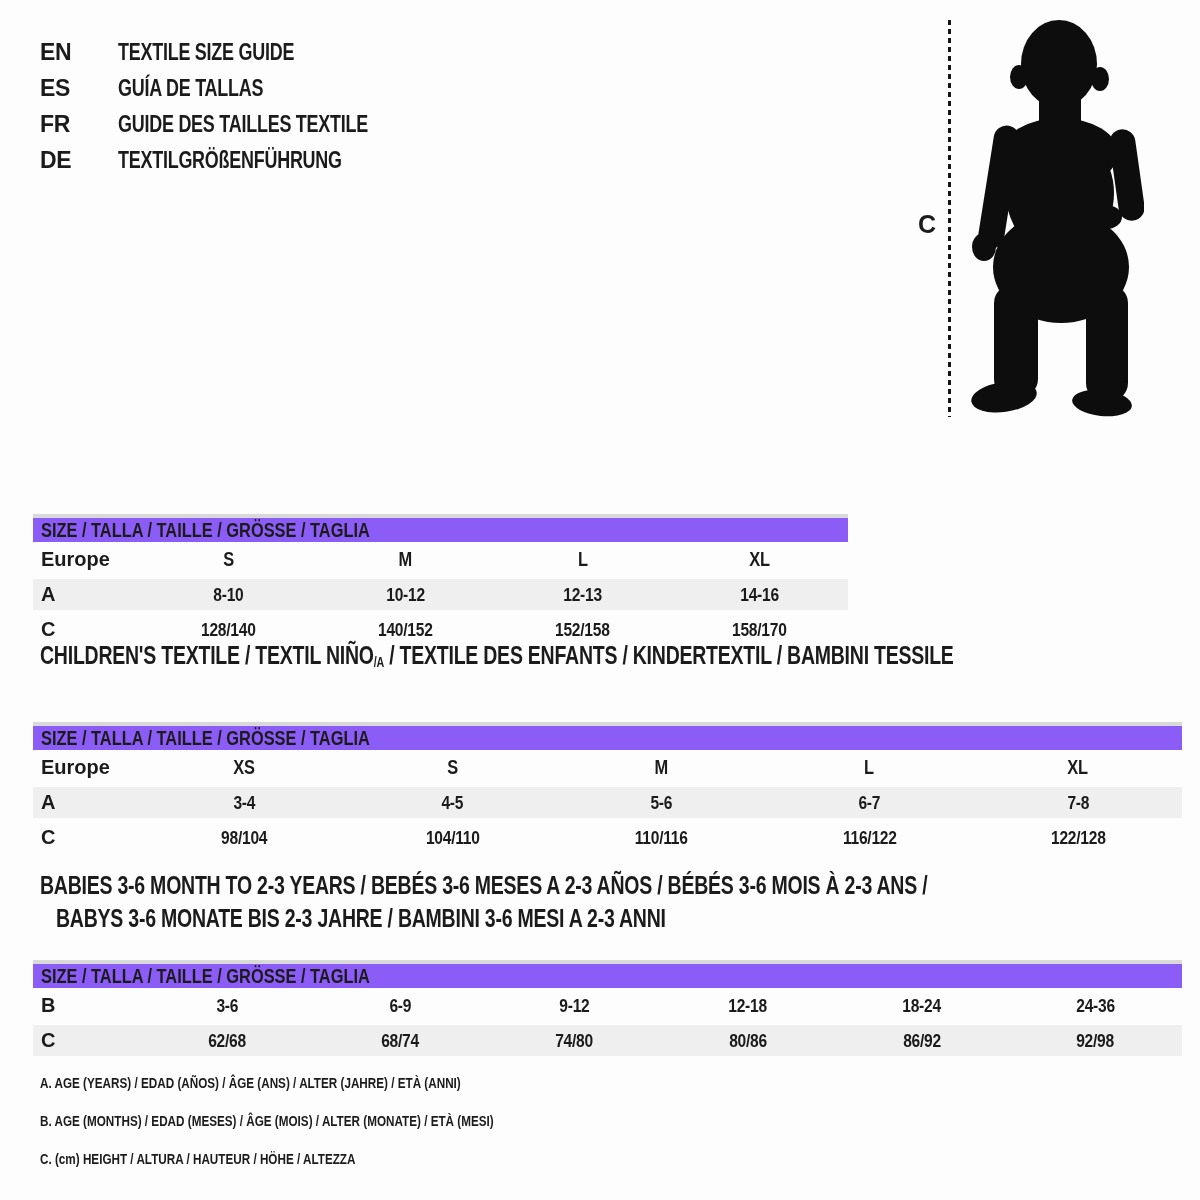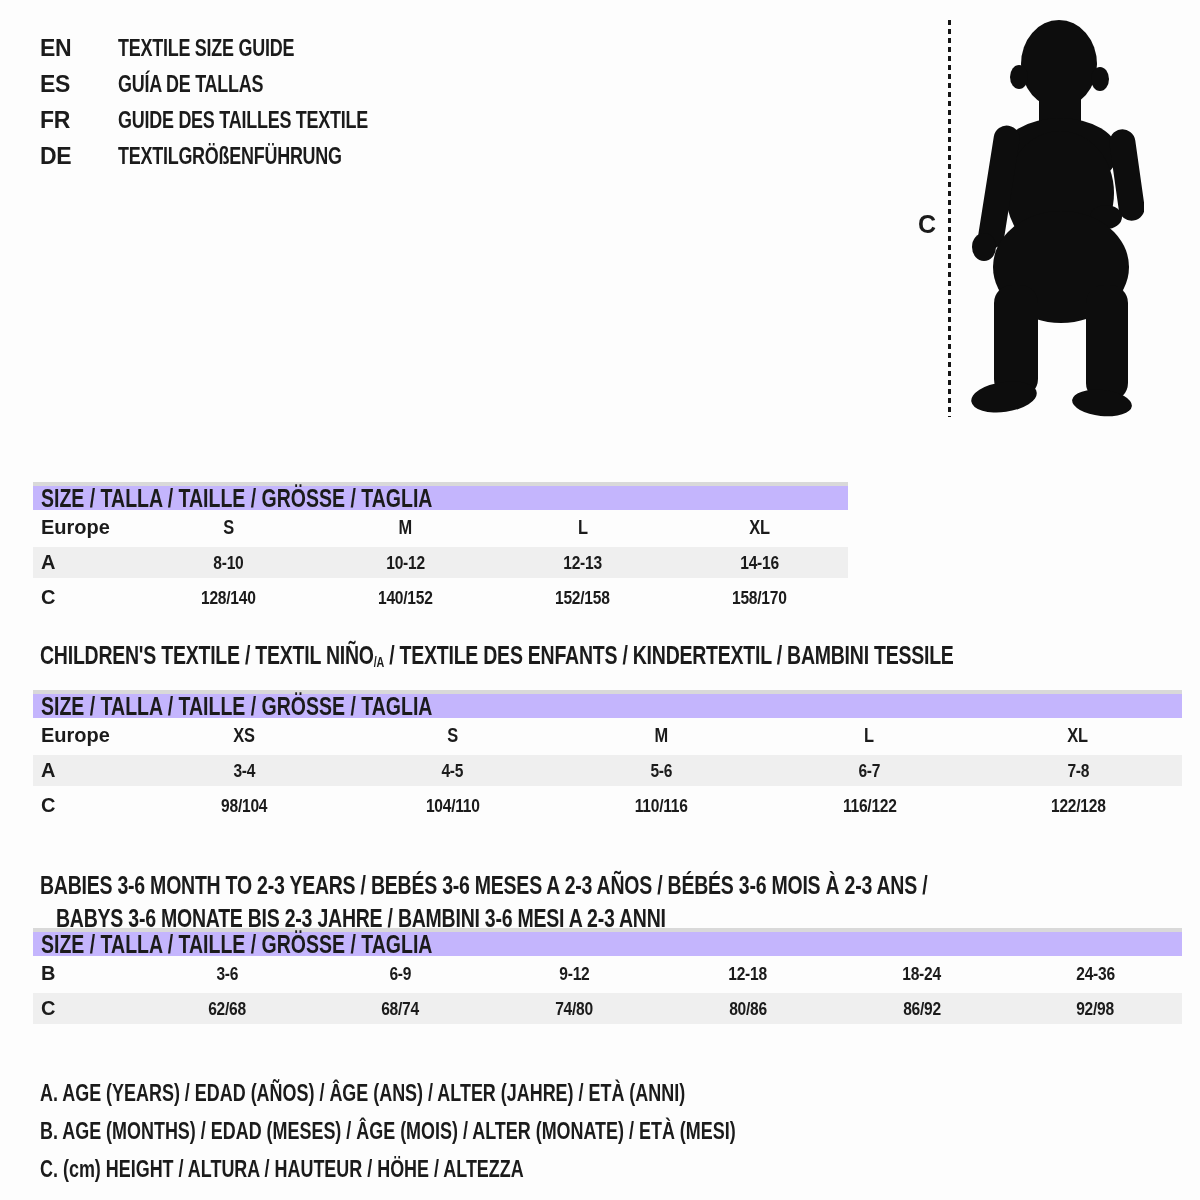--- a/index.html
+++ b/index.html
@@ -7,46 +7,46 @@
     width:1200px;height:1200px;background:#fdfdfd;
     font-family:"Liberation Sans","DejaVu Sans",sans-serif;
     font-weight:700;color:#1b1b1b;position:relative;overflow:hidden;
   }
   .canvas{position:absolute;inset:0;}
   .cond{display:inline-block;transform:scaleX(0.78);transform-origin:0 50%;white-space:nowrap;}
   .cond-c{display:inline-block;transform:scaleX(0.82);transform-origin:50% 50%;white-space:nowrap;}
 
   
   .lang-list{position:absolute;left:40px;top:30px;}
-  .lang-row{display:flex;height:36px;align-items:center;font-size:23px;letter-spacing:-0.3px;}
+  .lang-row{display:flex;height:36px;align-items:flex-end;font-size:23px;letter-spacing:-0.3px;}
   .lang-row .code{width:78px;}
 
   
   .dash-line{position:absolute;left:948px;top:20px;width:3px;height:397px;
     background:repeating-linear-gradient(to bottom,#151515 0 5px,transparent 5px 9px);}
   .c-label{position:absolute;left:918px;top:210px;font-size:25px;}
   .figure-svg{position:absolute;left:964px;top:16px;}
 
   
   .sec-title{position:absolute;left:40px;font-size:25px;letter-spacing:-0.3px;}
   .sub-a{font-size:0.55em;vertical-align:-0.25em;}
 
   
   .size-table{position:absolute;left:33px;}
-  .t-head{height:28px;background:#c4b5fd;border-top:4px solid #d9d9d9;box-sizing:border-box;
-    display:flex;align-items:center;padding-left:8px;font-size:25px;}
+  .t-head{height:28px;background:#8b5cf6;border-top:4px solid #d9d9d9;box-sizing:border-box;
+    display:flex;align-items:center;padding-left:8px;font-size:21px;margin-top:32px;}
   .t-row{display:flex;align-items:center;height:35px;font-size:19px;}
   .t-row.shade{height:31px;margin:2px 0;background:#efefef;}
   .t-row .lbl{width:107px;padding-left:8px;box-sizing:border-box;font-size:20px;}
   .t-row .cell{flex:1;text-align:center;letter-spacing:-0.3px;}
   .t-row.sizes{font-size:20px;}
 
   
   .footnotes{position:absolute;left:40px;top:1074px;}
-  .footnote{height:38px;font-size:23px;display:flex;align-items:center;}
+  .footnote{height:38px;font-size:15px;display:flex;}
 </style>
 </head>
 <body>
 
 <div class="canvas">
 
   <section class="lang-list">
     <div class="lang-row">
       <span class="code">EN</span>
       <span class="cond">TEXTILE SIZE GUIDE</span>

